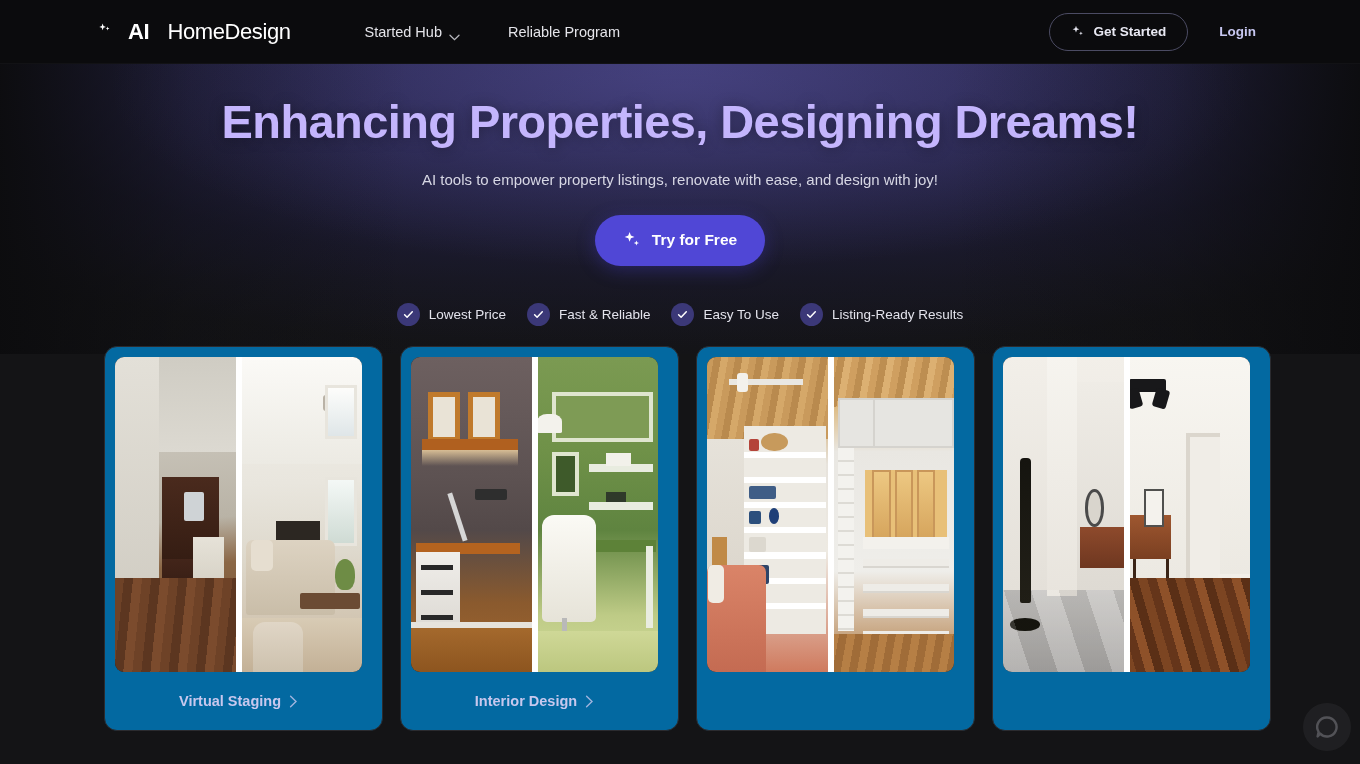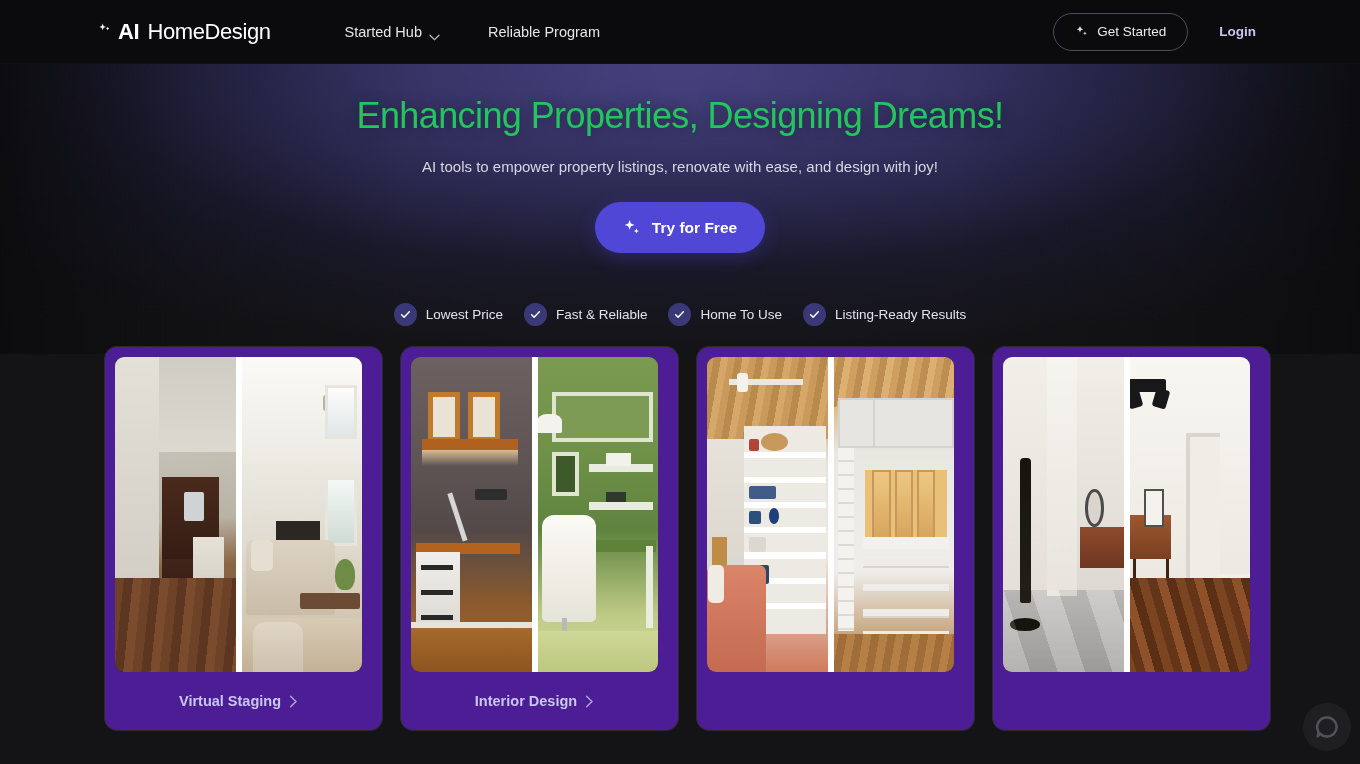--- a/index.html
+++ b/index.html
@@ -14,21 +14,21 @@
 
   
   .navbar{
     position:absolute; top:0; left:0; width:1360px; height:64px;
     background:#0b0b0d;
     display:flex; align-items:center;
     z-index:40;
     border-bottom:1px solid #121215;
   }
   .logo{
-    display:flex; align-items:flex-start; gap:8px;
+    display:flex; align-items:flex-start; gap:18px;
     margin-left:98px; height:52px; align-items:center;
     cursor:pointer; user-select:none;
   }
   .logo-spark{ width:13px; height:18px; position:relative; margin-right:-1px; }
   .logo-spark svg{ display:block; }
   .logo-ai{
     font-size:22px; font-weight:bold; letter-spacing:-0.3px; color:#ffffff;
   }
   .logo-rest{
     font-size:22px; font-weight:400; letter-spacing:-0.4px; color:#ffffff;
@@ -39,21 +39,21 @@
     font-size:14.5px; color:#e4e4e9; cursor:pointer;
     padding:0 24px; height:64px;
   }
   .chev{ width:11px; height:7px; flex:none; opacity:.85; }
   .nav-right{ margin-left:auto; display:flex; align-items:center; margin-right:100px; gap:0; }
   .btn-getstarted{
     display:flex; align-items:center; gap:9px;
     height:38px; padding:0 21px;
     border:1px solid #4b4b63; border-radius:20px;
     background:transparent; color:#e9e9f3;
-    font-size:13.5px; font-weight:normal; cursor:pointer;
+    font-size:13.5px; font-weight:bold; cursor:pointer;
     font-family:"Liberation Sans", sans-serif;
   }
   .spark-sm{ width:13px; height:13px; flex:none; }
   .login-link{
     font-size:13.5px; font-weight:bold; color:#c7c7f0;
     cursor:pointer; margin-left:27px; padding:6px 4px;
   }
 
   
   .hero{
@@ -68,22 +68,22 @@
   }
   .hero-bg::after{
     content:"";
     position:absolute; inset:0;
     background:
       radial-gradient(60% 90% at 50% 8%, rgba(92,86,168,0.30) 0%, rgba(92,86,168,0) 70%),
       linear-gradient(90deg, rgba(12,12,14,0.96) 0%, rgba(12,12,14,0.35) 14%, rgba(12,12,14,0) 30%, rgba(12,12,14,0) 70%, rgba(12,12,14,0.35) 86%, rgba(12,12,14,0.96) 100%);
   }
   .hero-inner{ position:relative; z-index:2; text-align:center; padding-top:32px; }
   .hero-title{
-    font-size:36px; font-weight:normal; letter-spacing:-0.6px;
-    color:#22c55e; line-height:1.12;
+    font-size:47px; font-weight:bold; letter-spacing:-0.6px;
+    color:#c4b5fd; line-height:1.12;
     text-shadow:0 1px 14px rgba(0,0,0,.35);
   }
   .hero-sub{
     margin-top:22px; font-size:15px; color:#d7d7e4; font-weight:400;
   }
   .hero-cta-wrap{ margin-top:27px; display:flex; justify-content:center; }
   .btn-try{
     display:inline-flex; align-items:center; gap:11px;
     height:51px; padding:0 28px;
     border:none; border-radius:26px;
@@ -112,21 +112,21 @@
   }
   .check-circle svg{ display:block; }
 
   
   .cards{
     position:absolute; top:346px; left:104px;
     display:flex; gap:17px;
   }
   .card{
     width:279px; height:385px;
-    background:#4c1d95;
+    background:#0369a1;
     border:1px solid #2b2b2f;
     border-radius:13px;
     padding:10px 20px 0 10px;
     display:flex; flex-direction:column;
     cursor:pointer;
     overflow:hidden;
   }
   .card-img{
     width:100%; height:315px;
     border-radius:9px;
@@ -356,21 +356,21 @@
           </svg>
       </span>
       <span>Fast &amp; Reliable</span>
     </div>
     <div class="feature">
       <span class="check-circle">
         <svg width="13" height="13" viewBox="0 0 13 13">
             <path d="M2.6 6.8 L5.1 9.3 L10.3 3.8" stroke="#ffffff" stroke-width="1.5" fill="none" stroke-linecap="round" stroke-linejoin="round"></path>
           </svg>
       </span>
-      <span>Home To Use</span>
+      <span>Easy To Use</span>
     </div>
     <div class="feature">
       <span class="check-circle">
         <svg width="13" height="13" viewBox="0 0 13 13">
             <path d="M2.6 6.8 L5.1 9.3 L10.3 3.8" stroke="#ffffff" stroke-width="1.5" fill="none" stroke-linecap="round" stroke-linejoin="round"></path>
           </svg>
       </span>
       <span>Listing-Ready Results</span>
     </div>
   </div>

